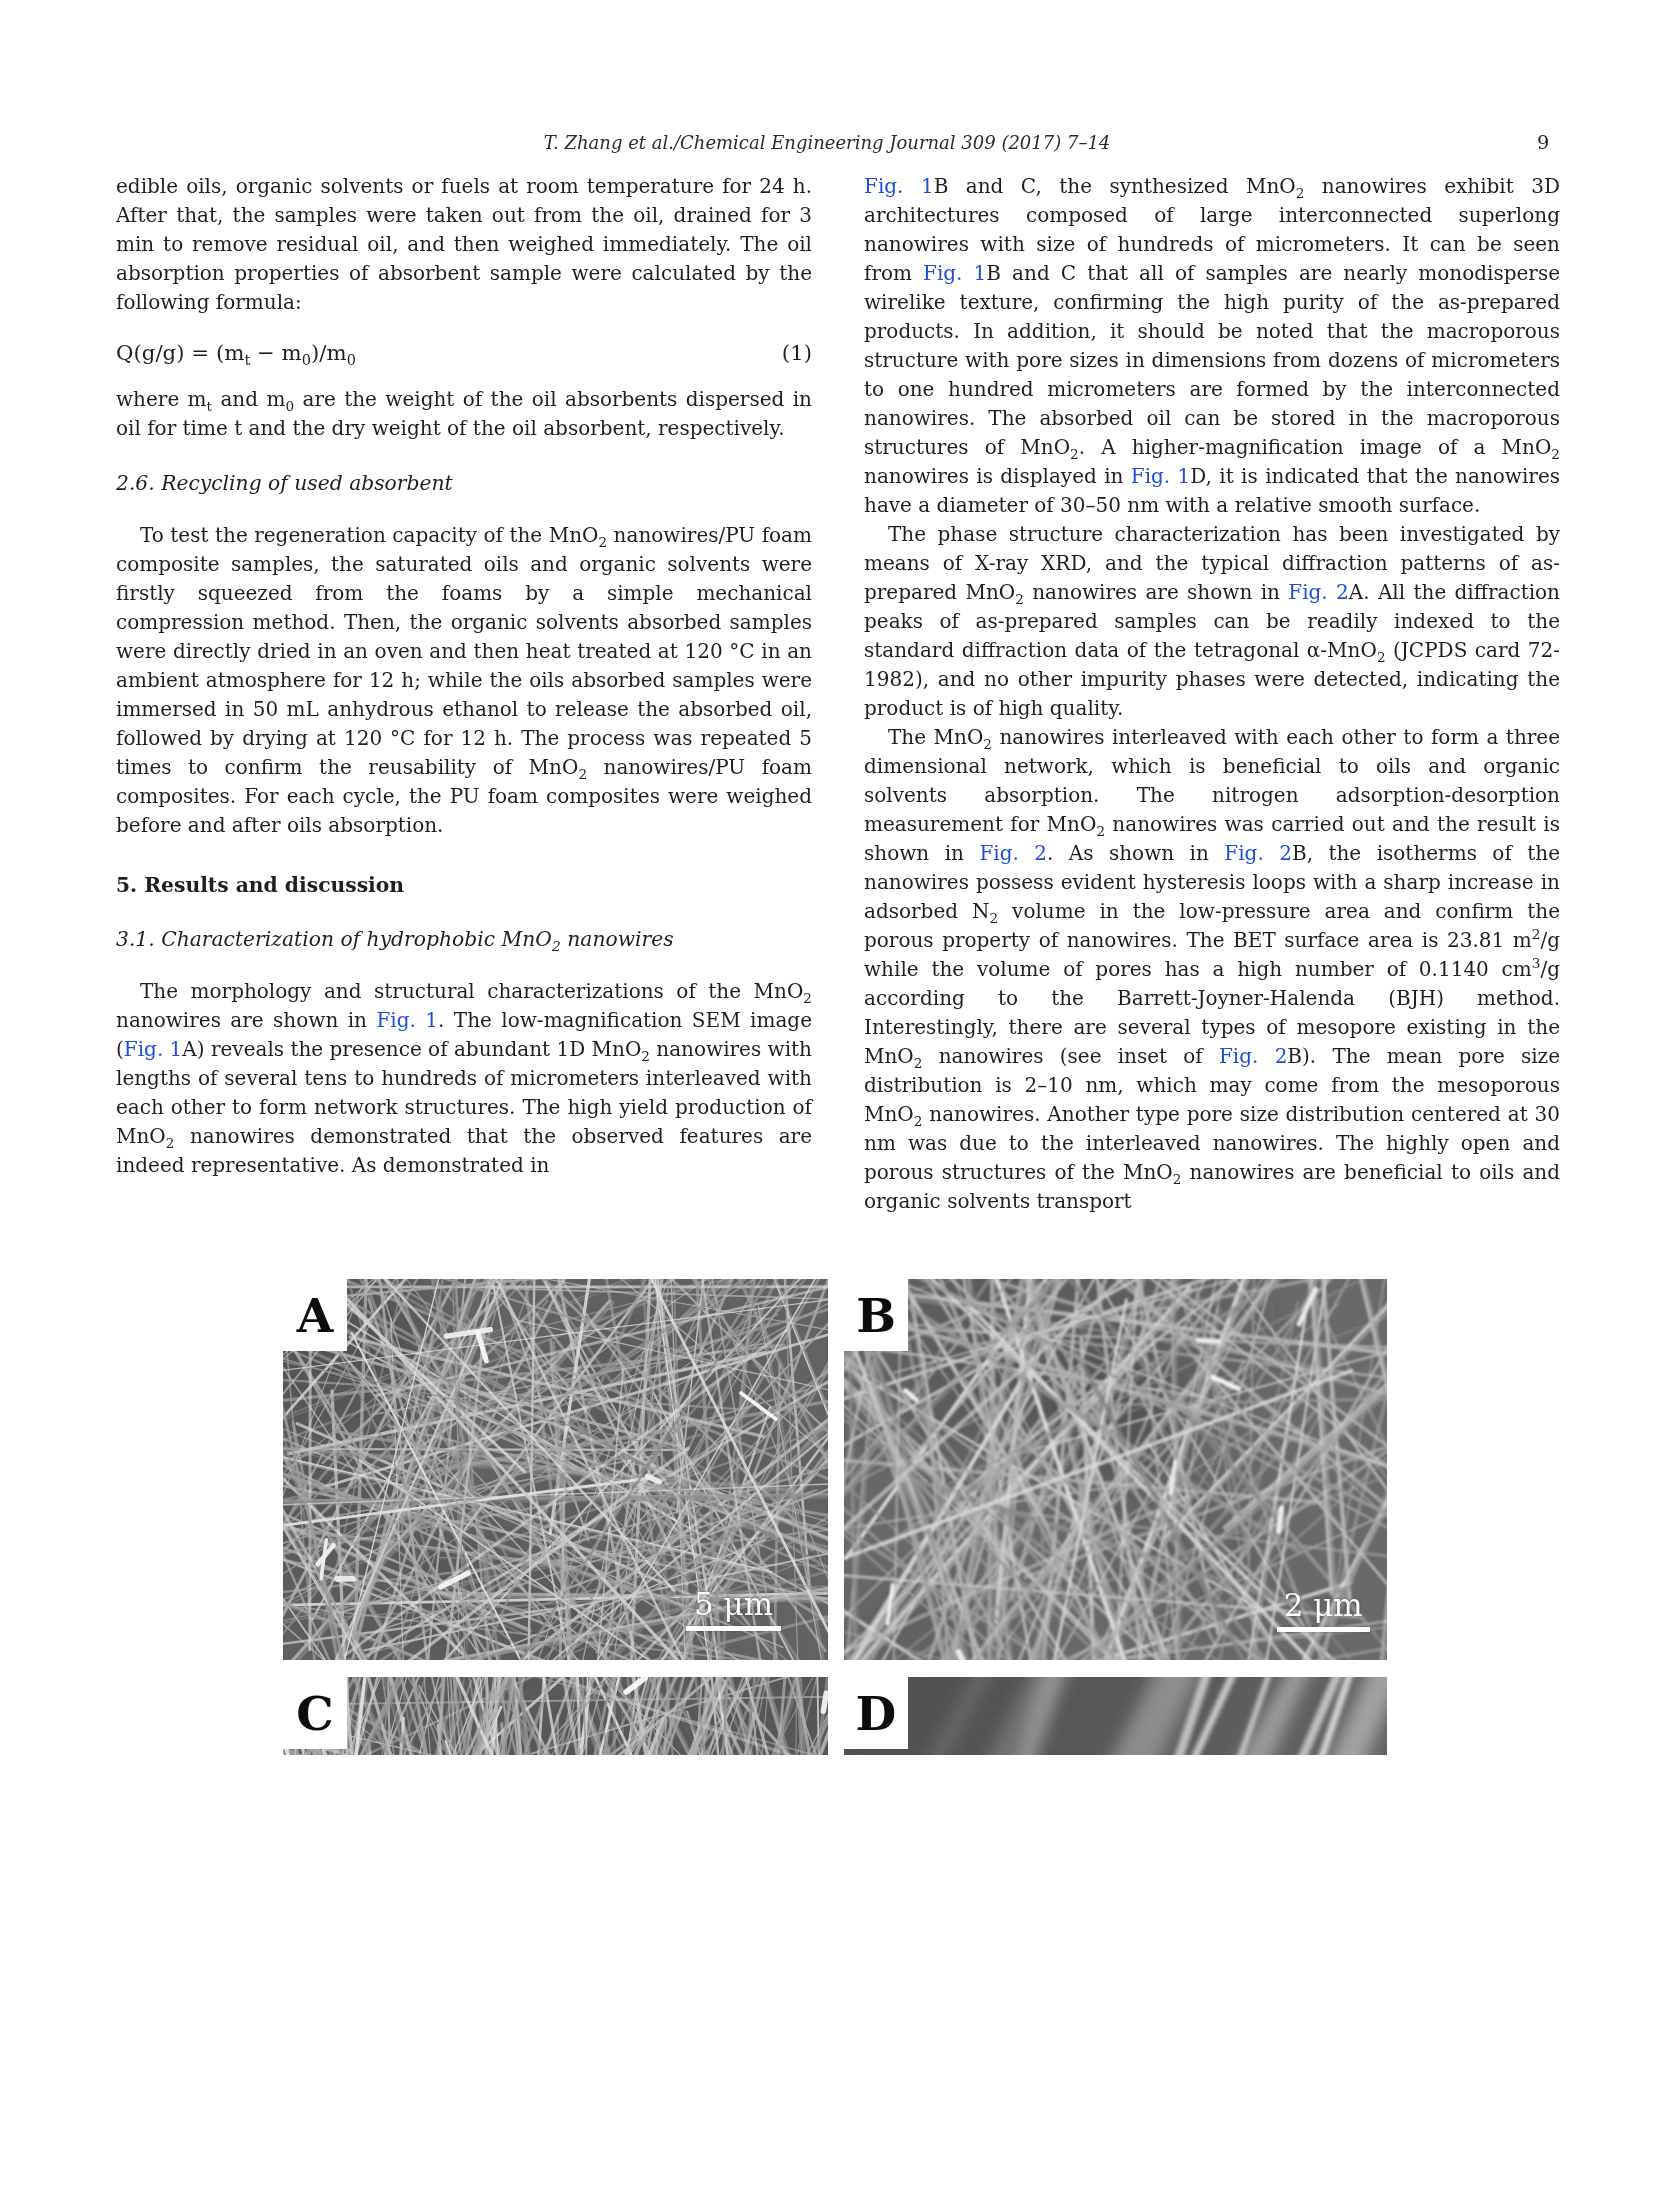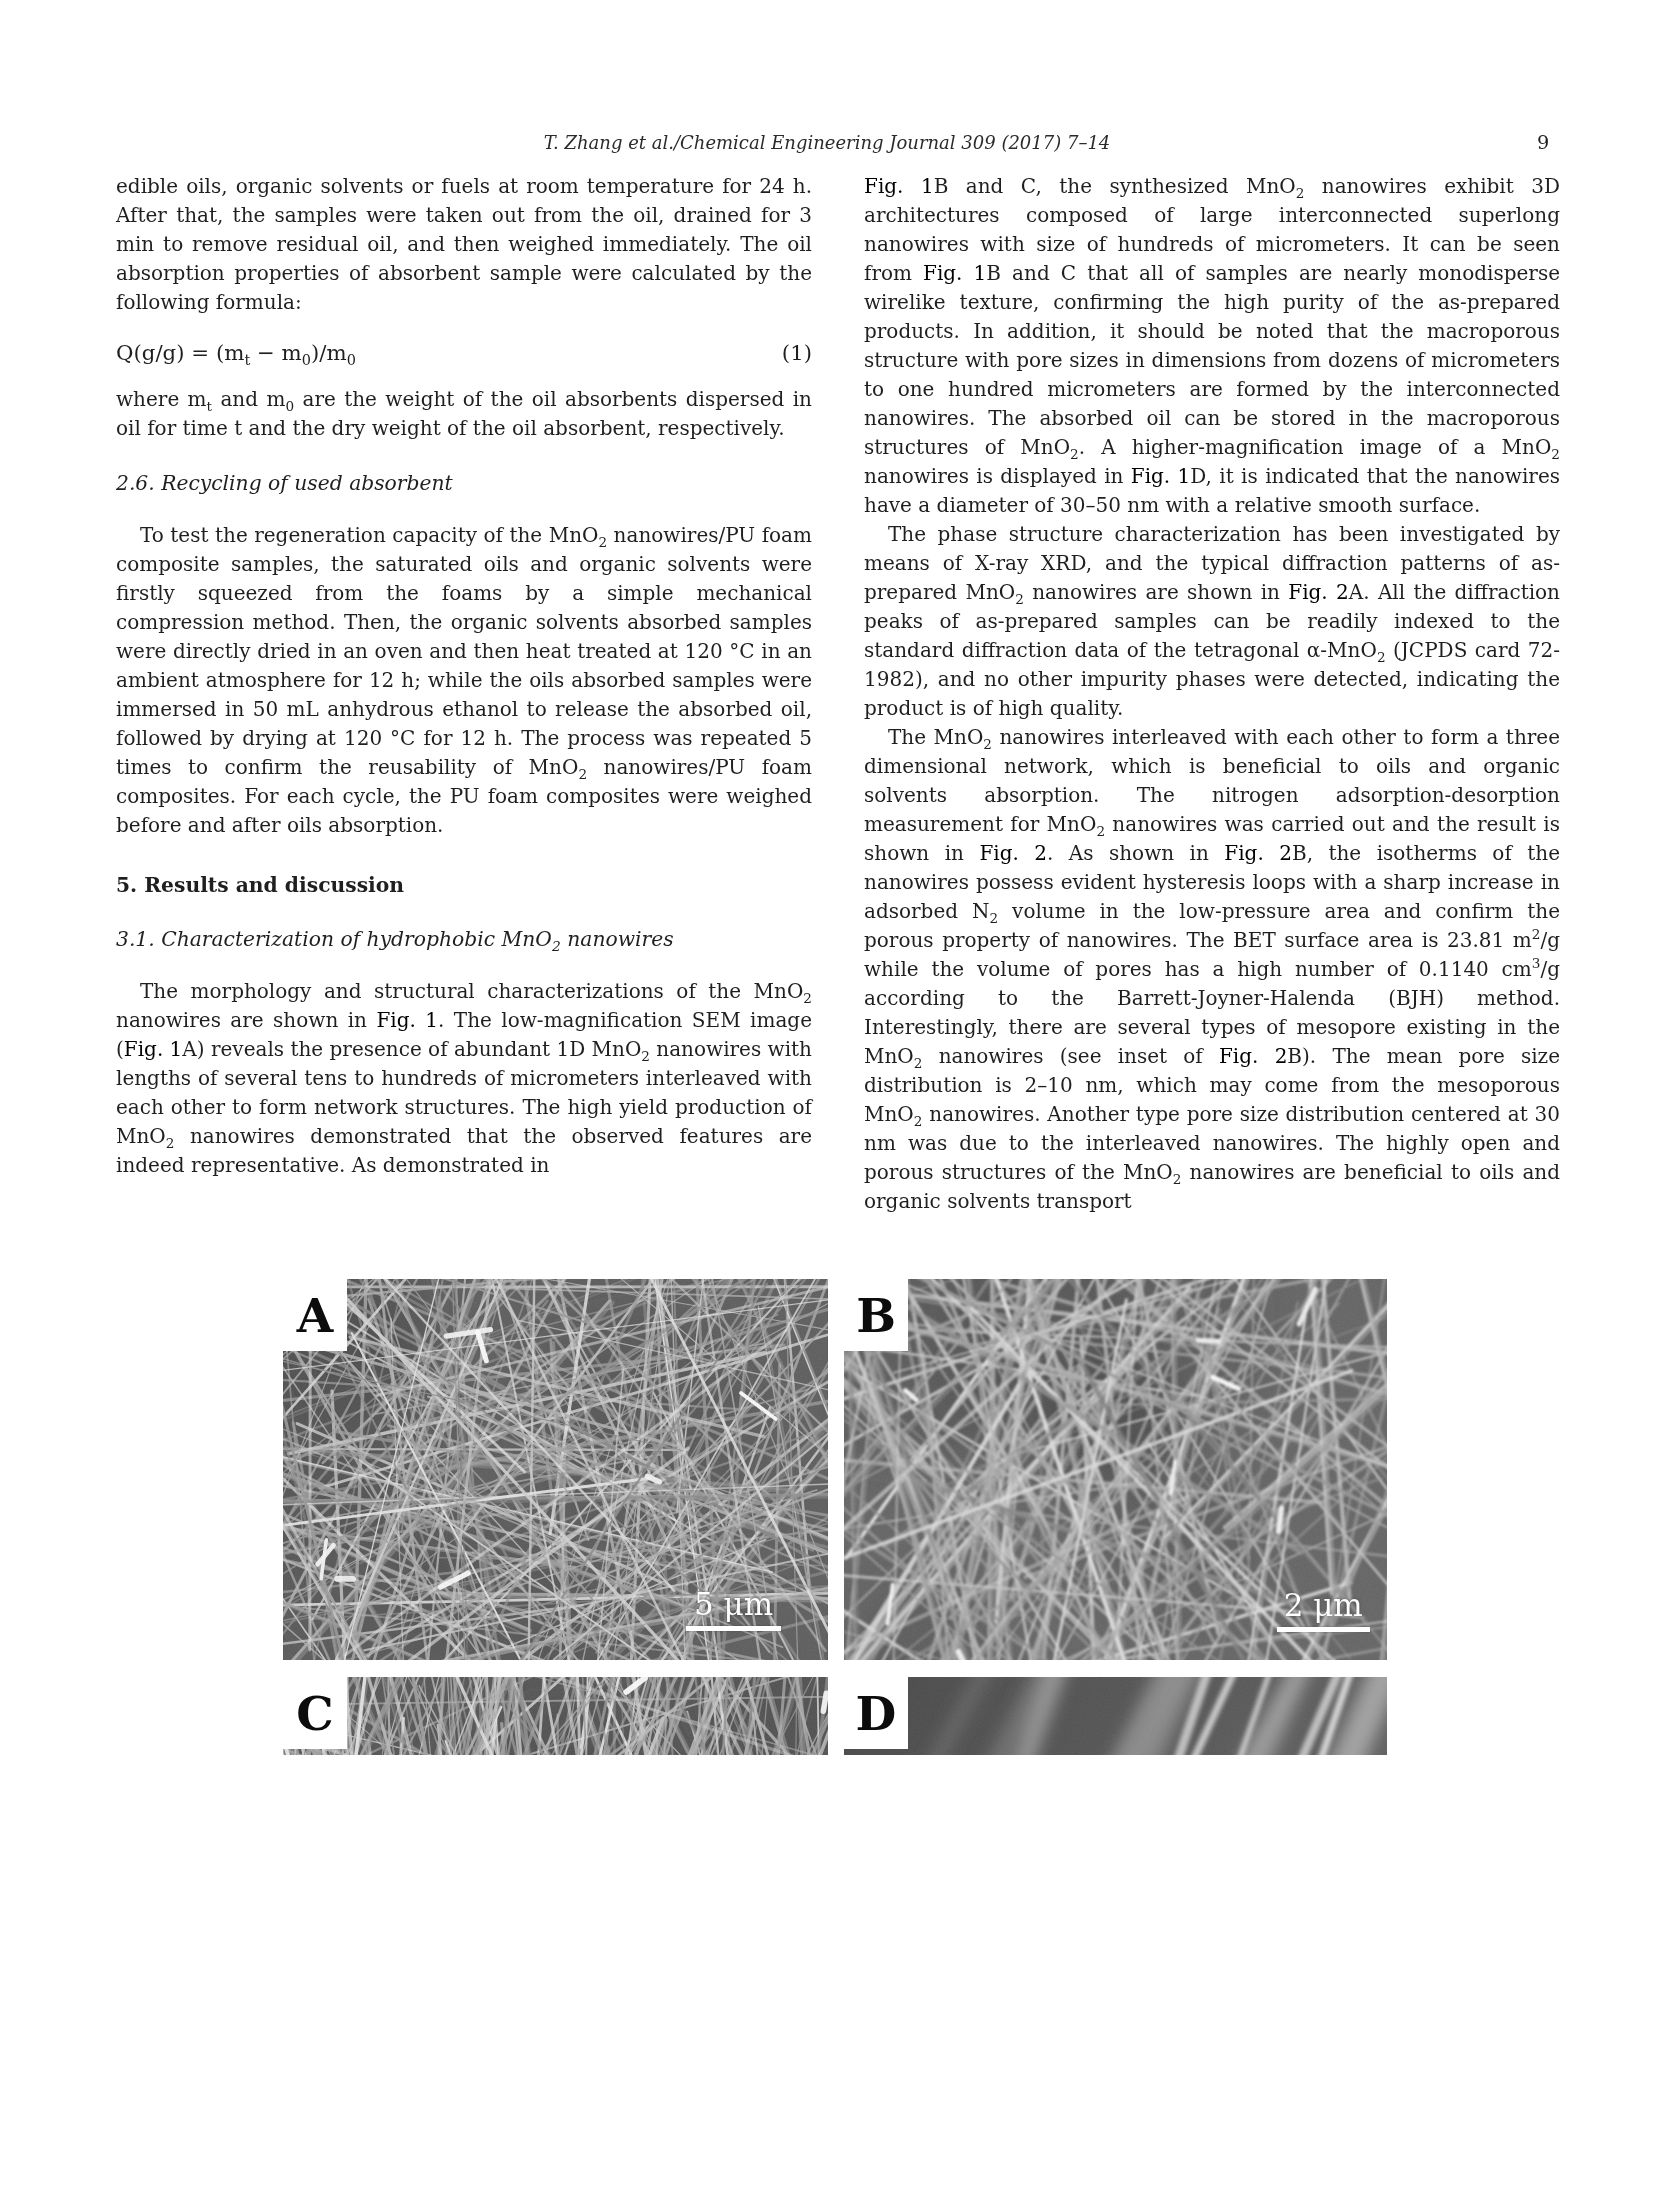--- a/index.html
+++ b/index.html
@@ -52,21 +52,21 @@
     font-weight: bold;
     line-height: 27px;
   }
   .eq-row {
     display: flex;
     justify-content: space-between;
     align-items: baseline;
     margin: 23px 0 20px;
     font-size: 21.3px;
   }
-  .link { color: #000000; cursor: pointer; }
+  .link { color: #1d4ed8; cursor: pointer; }
   sub, sup { font-size: 68%; line-height: 0; }
   .figure { position: absolute; left: 283px; top: 1279px; width: 1105px; height: 778px; }
   .sem-panel { position: absolute; overflow: hidden; background: #565656; }
   .pos-A { left: 0;     top: 0;     width: 545px; height: 381px; }
   .pos-B { left: 561px; top: 0;     width: 543px; height: 381px; }
   .pos-C { left: 0;     top: 398px; width: 545px; height: 380px; }
   .pos-D { left: 561px; top: 398px; width: 543px; height: 380px; }
   .sem-svg { position: absolute; left: 0; top: 0; display: block; }
   .panel-label {
     position: absolute; left: 0; top: 0;

